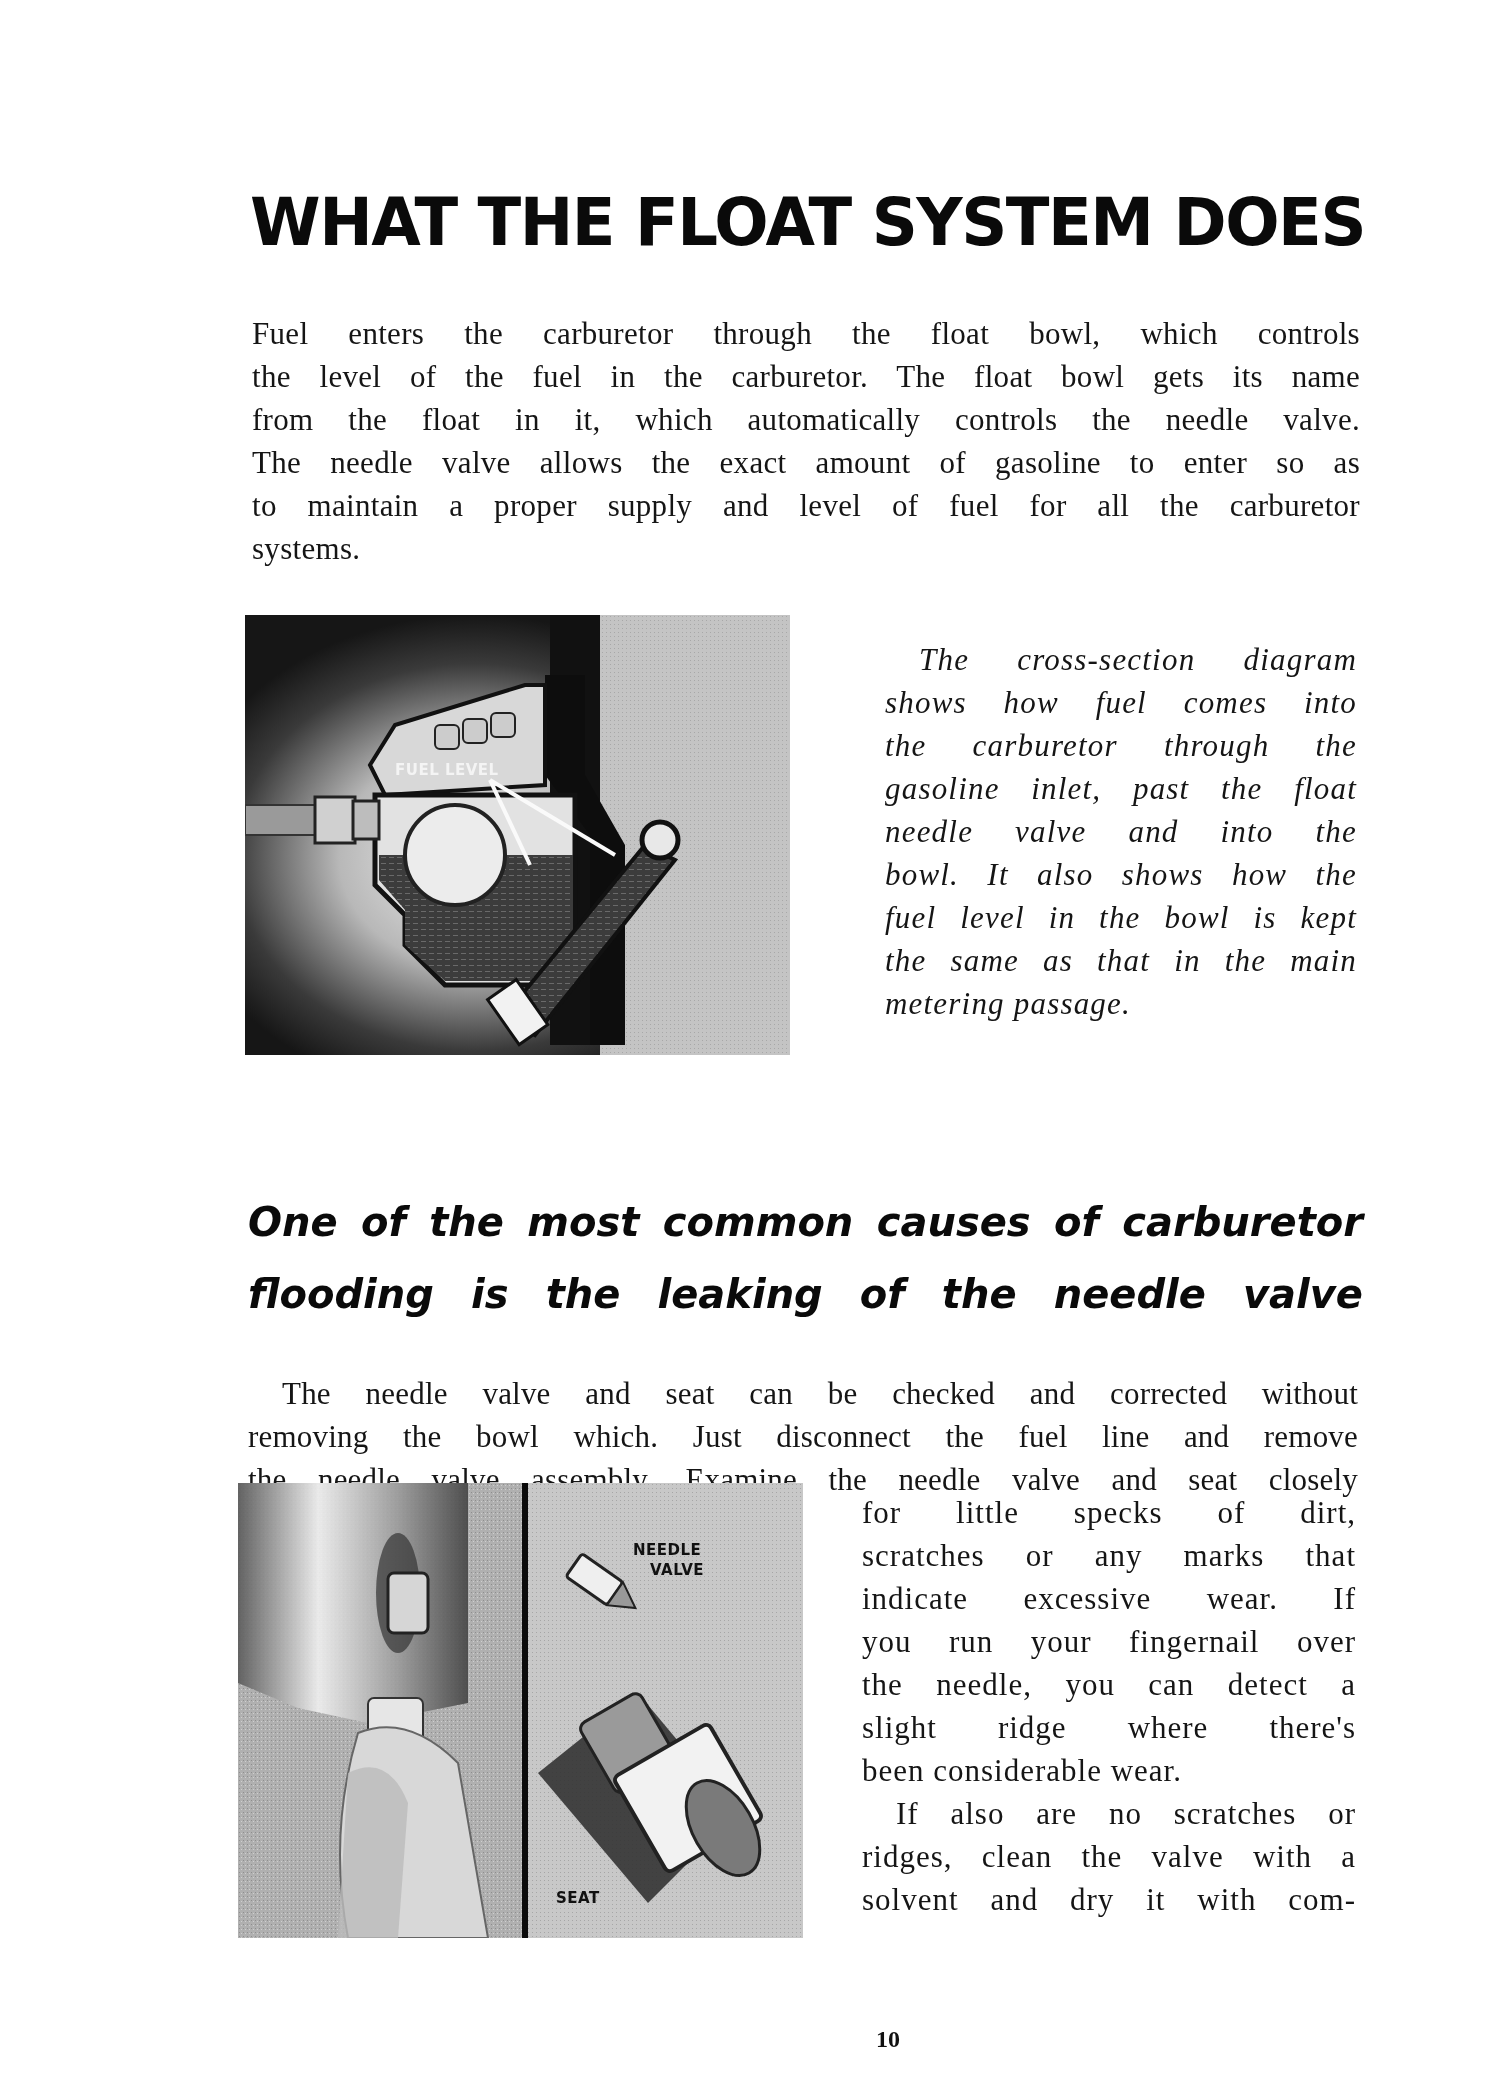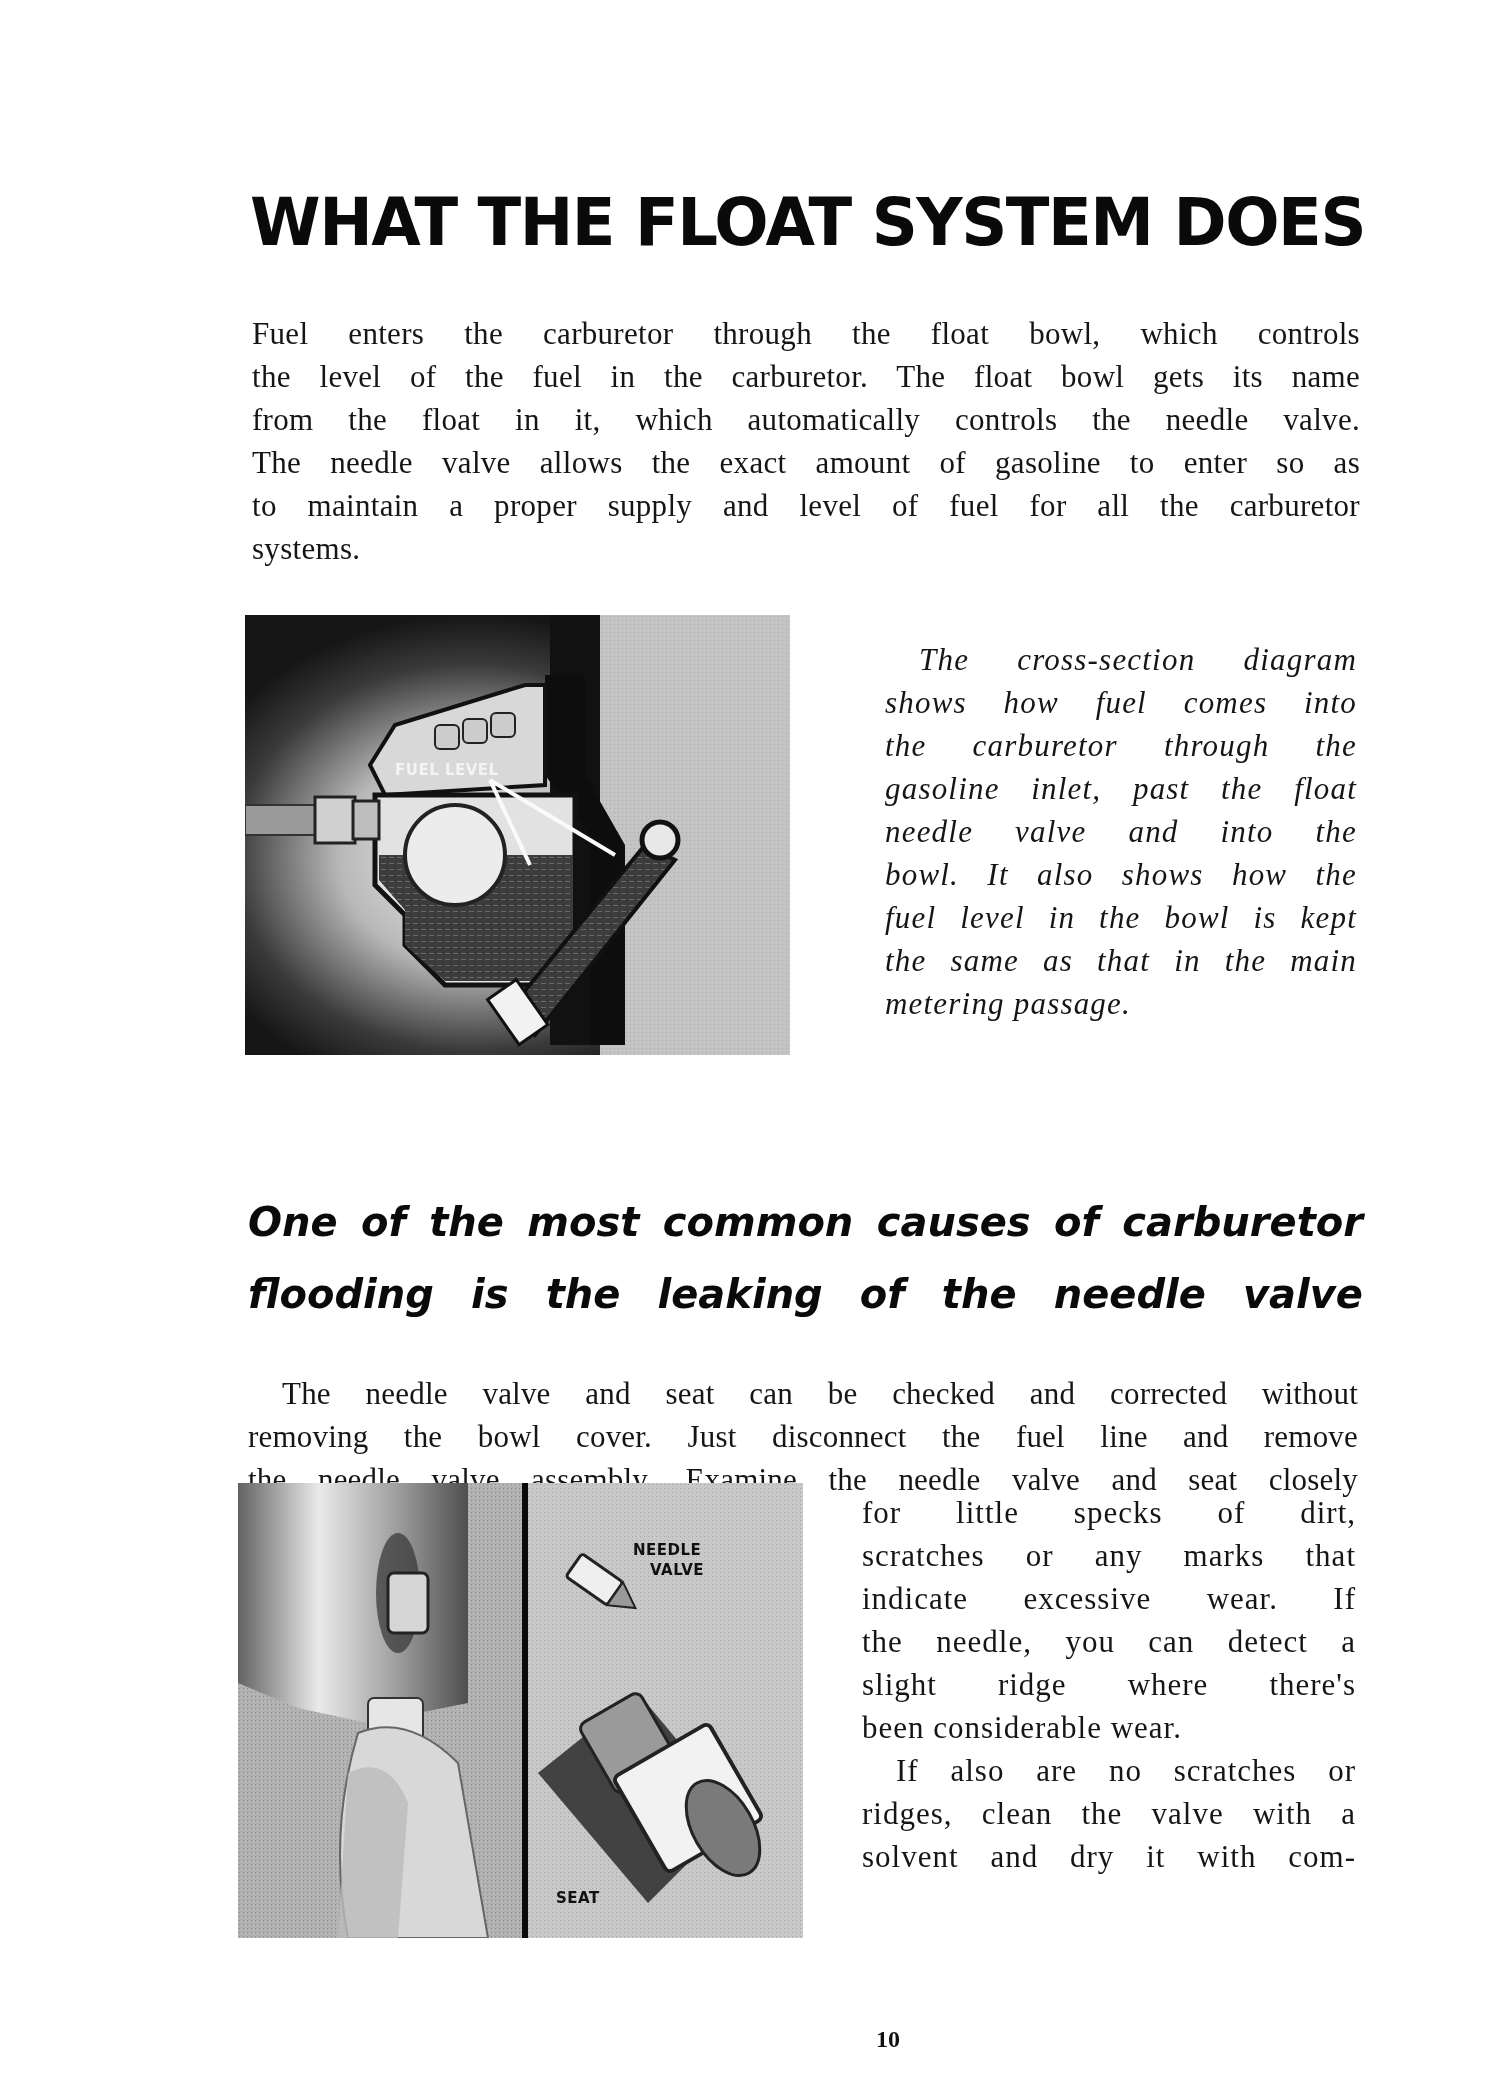--- a/index.html
+++ b/index.html
@@ -112,21 +112,21 @@
   <span class="ln last">metering passage.</span>
 </div>
 
 <div class="abs head2">
   <span class="ln">One of the most common causes of carburetor</span>
   <span class="ln">flooding is the leaking of the needle valve</span>
 </div>
 
 <div class="abs serif p3">
   <span class="ln" style="padding-left:34px;">The needle valve and seat can be checked and corrected without</span>
-  <span class="ln">removing the bowl cover. Just disconnect the fuel line and remove</span>
+  <span class="ln">removing the bowl which. Just disconnect the fuel line and remove</span>
   <span class="ln">the needle valve assembly. Examine the needle valve and seat closely</span>
 </div>
 
 <div class="abs fig2">
   <svg width="565" height="455" viewBox="0 0 565 455" xmlns="http://www.w3.org/2000/svg">
     <defs>
       <pattern id="grain2" width="4" height="4" patternUnits="userSpaceOnUse">
         <rect width="4" height="4" fill="#b0b0b0"></rect>
         <rect x="1" y="1" width="1" height="1" fill="#8e8e8e"></rect>
         <rect x="3" y="2" width="1" height="1" fill="#cfcfcf"></rect>
@@ -167,20 +167,21 @@
     <rect x="395" y="260" width="110" height="110" rx="6" fill="#f2f2f2" stroke="#222" stroke-width="4" transform="rotate(-30 450 315)"></rect>
     <ellipse cx="485" cy="345" rx="30" ry="52" fill="#7a7a7a" stroke="#222" stroke-width="3" transform="rotate(-30 485 345)"></ellipse>
     <text x="318" y="420" class="fig-label" fill="#111">SEAT</text>
   </svg>
 </div>
 
 <div class="abs serif p4">
   <span class="ln">for little specks of dirt,</span>
   <span class="ln">scratches or any marks that</span>
   <span class="ln">indicate excessive wear. If</span>
+  <span class="ln">you run your fingernail over</span>
   <span class="ln">the needle, you can detect a</span>
   <span class="ln">slight ridge where there's</span>
   <span class="ln last">been considerable wear.</span>
   <span class="ln" style="padding-left:34px;">If also are no scratches or</span>
   <span class="ln">ridges, clean the valve with a</span>
   <span class="ln">solvent and dry it with com-</span>
 </div>
 
 <div class="abs pagenum">10</div>
 

